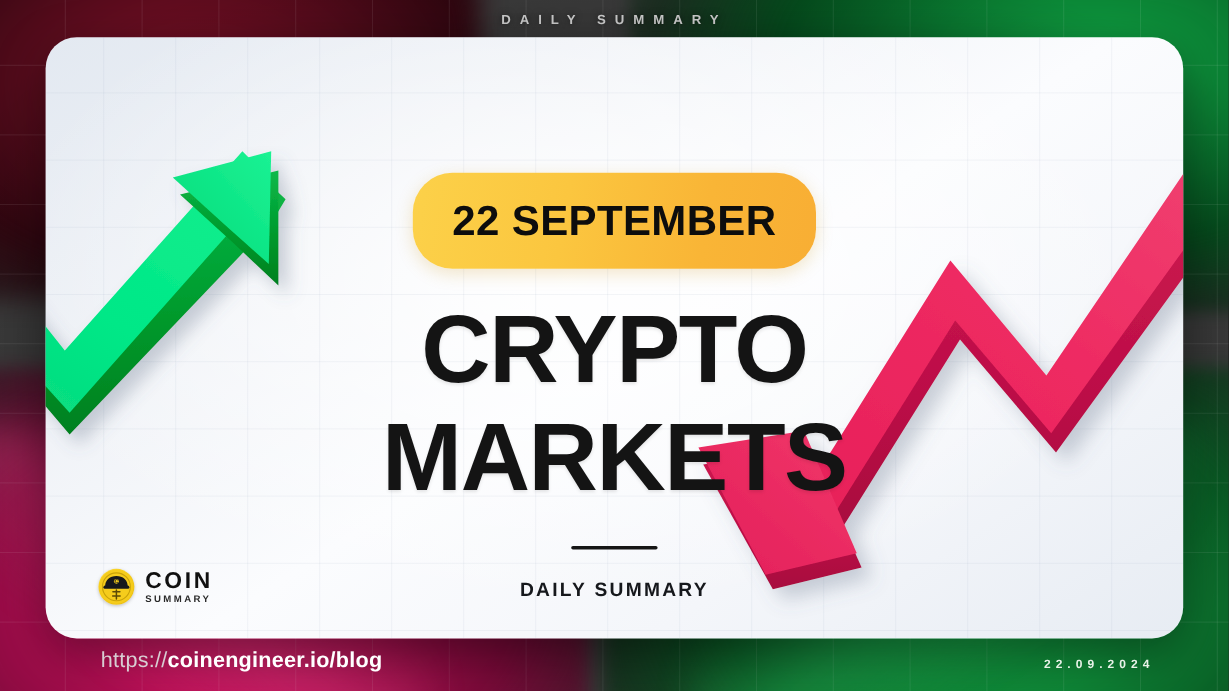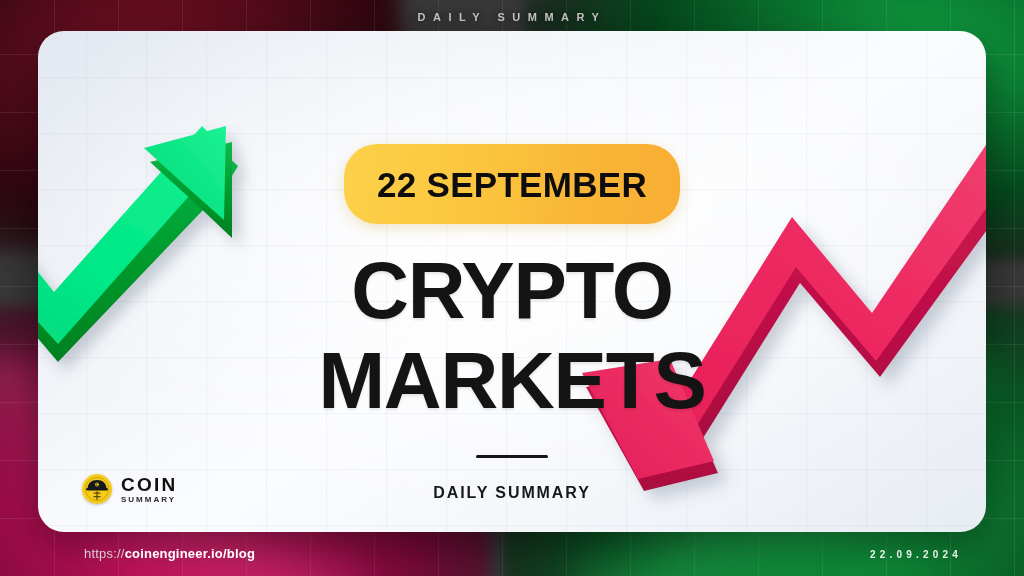--- a/index.html
+++ b/index.html
@@ -78,21 +78,21 @@
   .eyebrow {
     position:absolute; top:11px; left:0; width:100%;
     text-align:center;
     font-size:11px; font-weight:700;
     letter-spacing:7.5px;
     color:#c8c8c8;
     text-shadow:0 0 6px rgba(0,0,0,0.6);
   }
   .footer-url {
     position:absolute; left:84px; bottom:15px;
-    font-size:13px; color:#d8cdd2; letter-spacing:0.2px;
+    font-size:18px; color:#d8cdd2; letter-spacing:0.2px;
     white-space:nowrap;
   }
   .footer-url .bold { font-weight:700; color:#ffffff; letter-spacing:0.2px; }
   .footer-date {
     position:absolute; right:62px; bottom:16px;
     font-size:10px; font-weight:600;
     letter-spacing:4.2px; color:#e8f2e8;
   }
 
   

